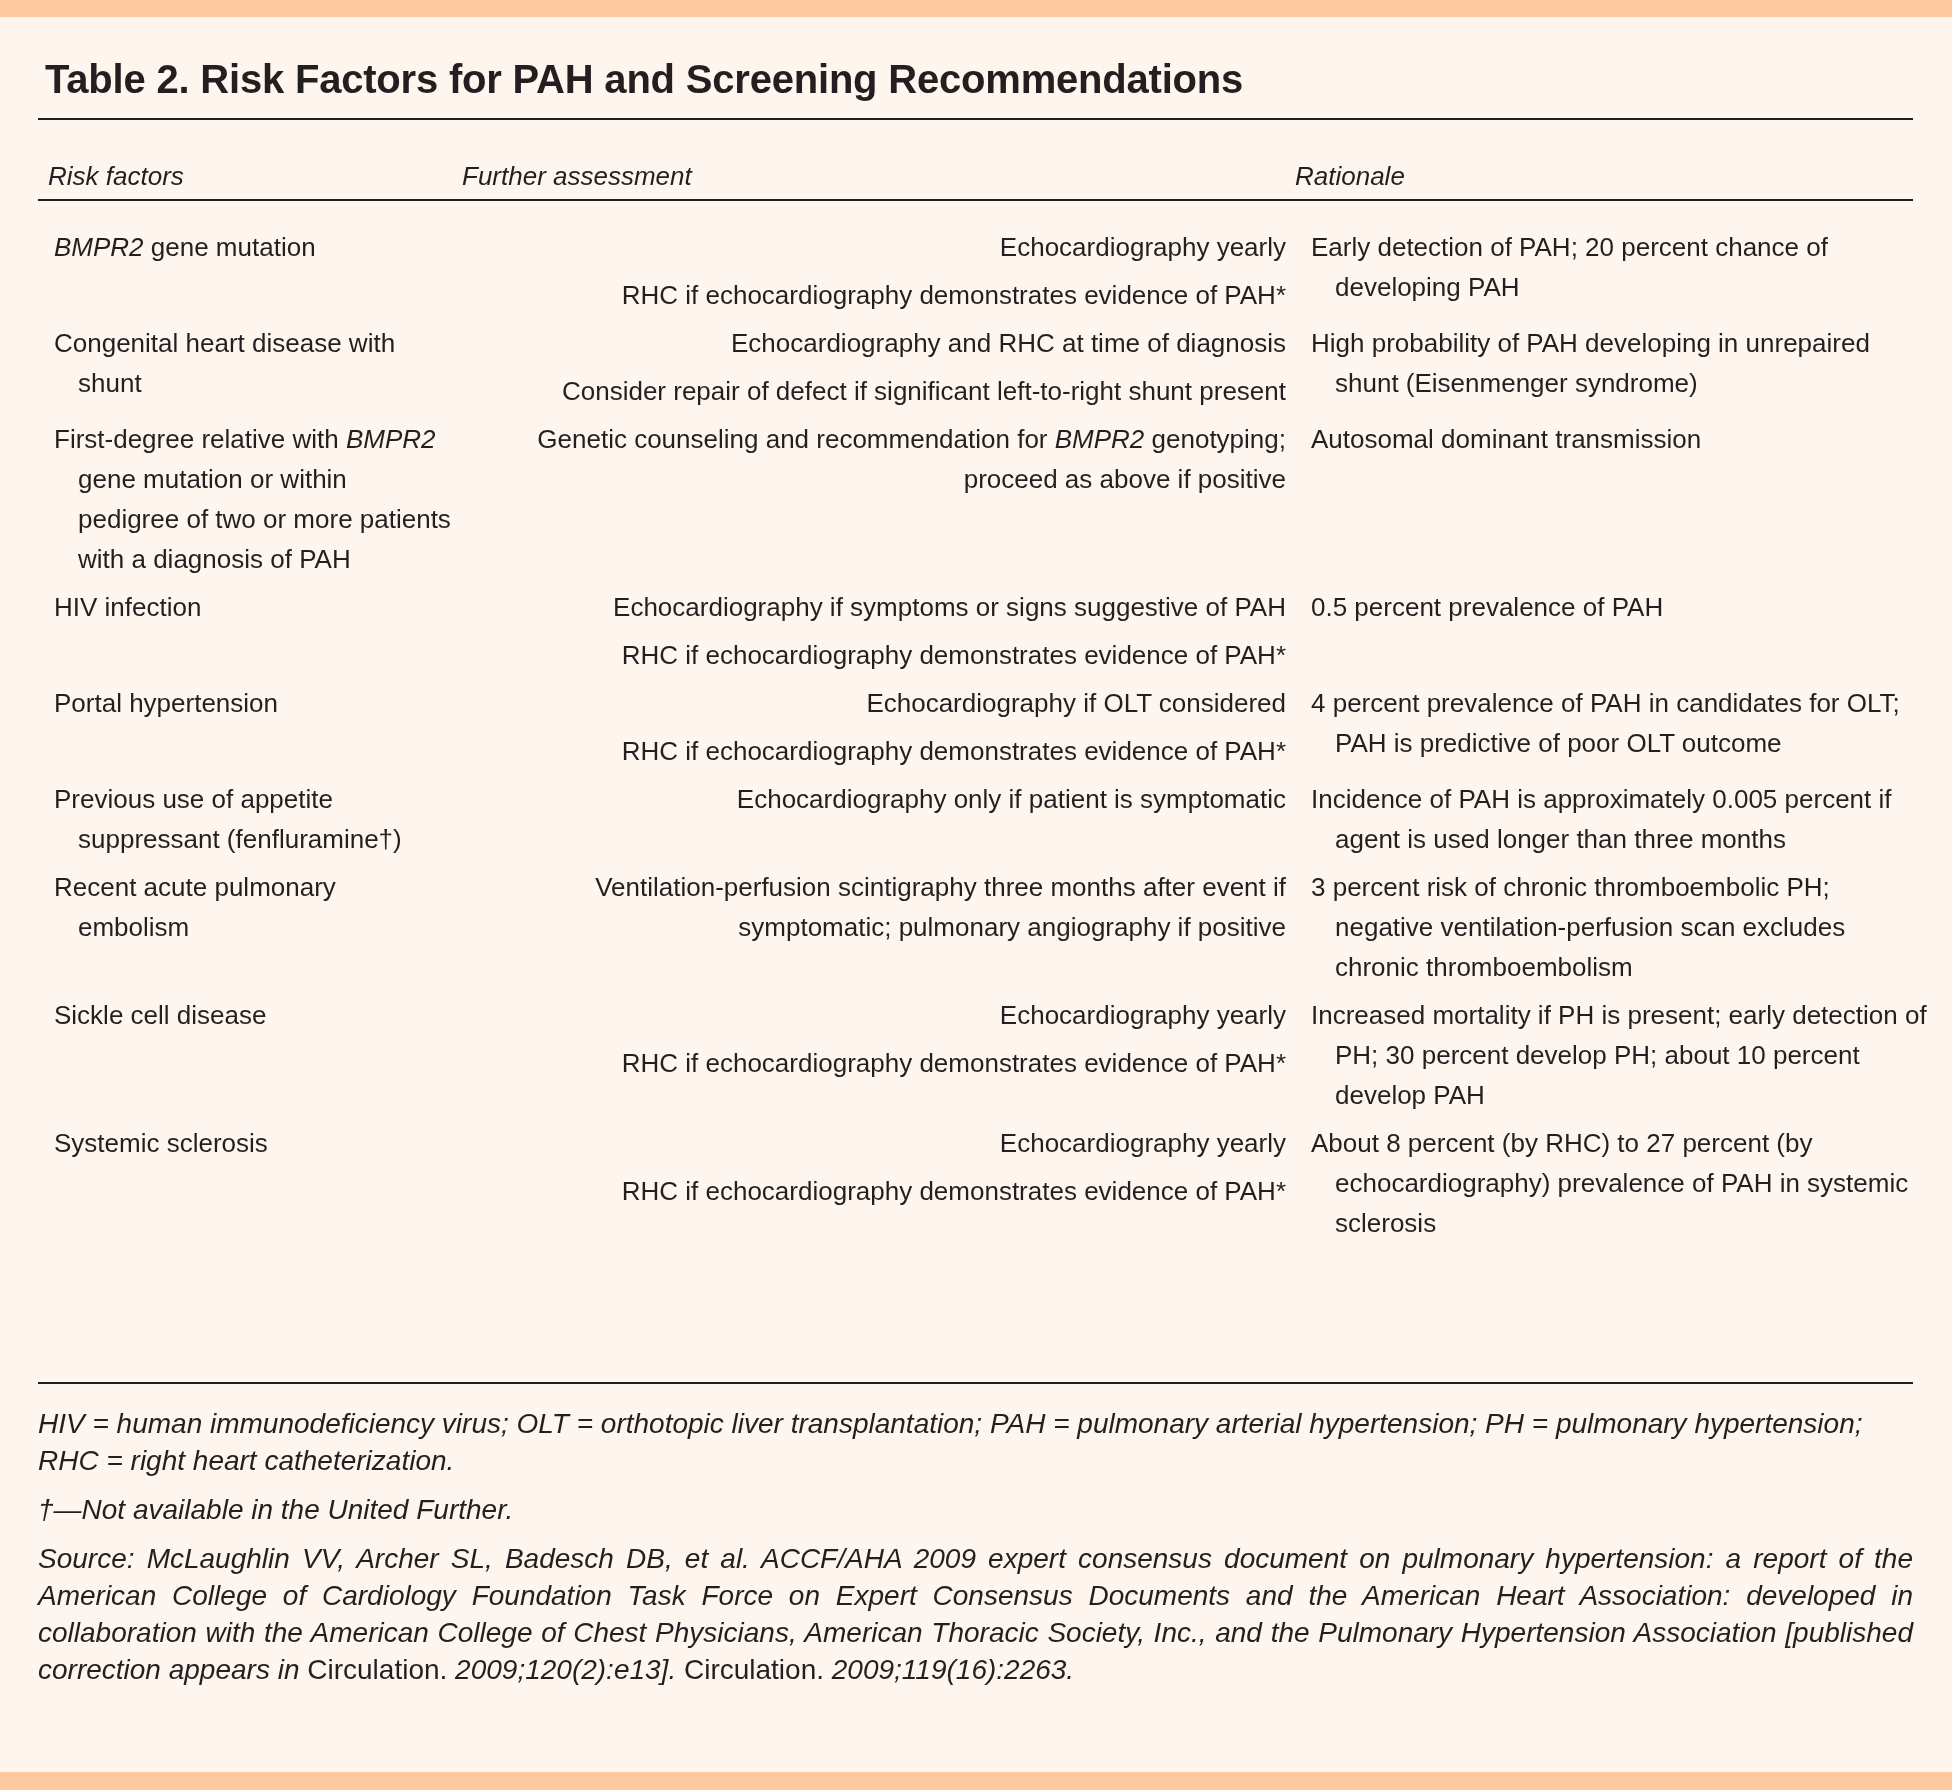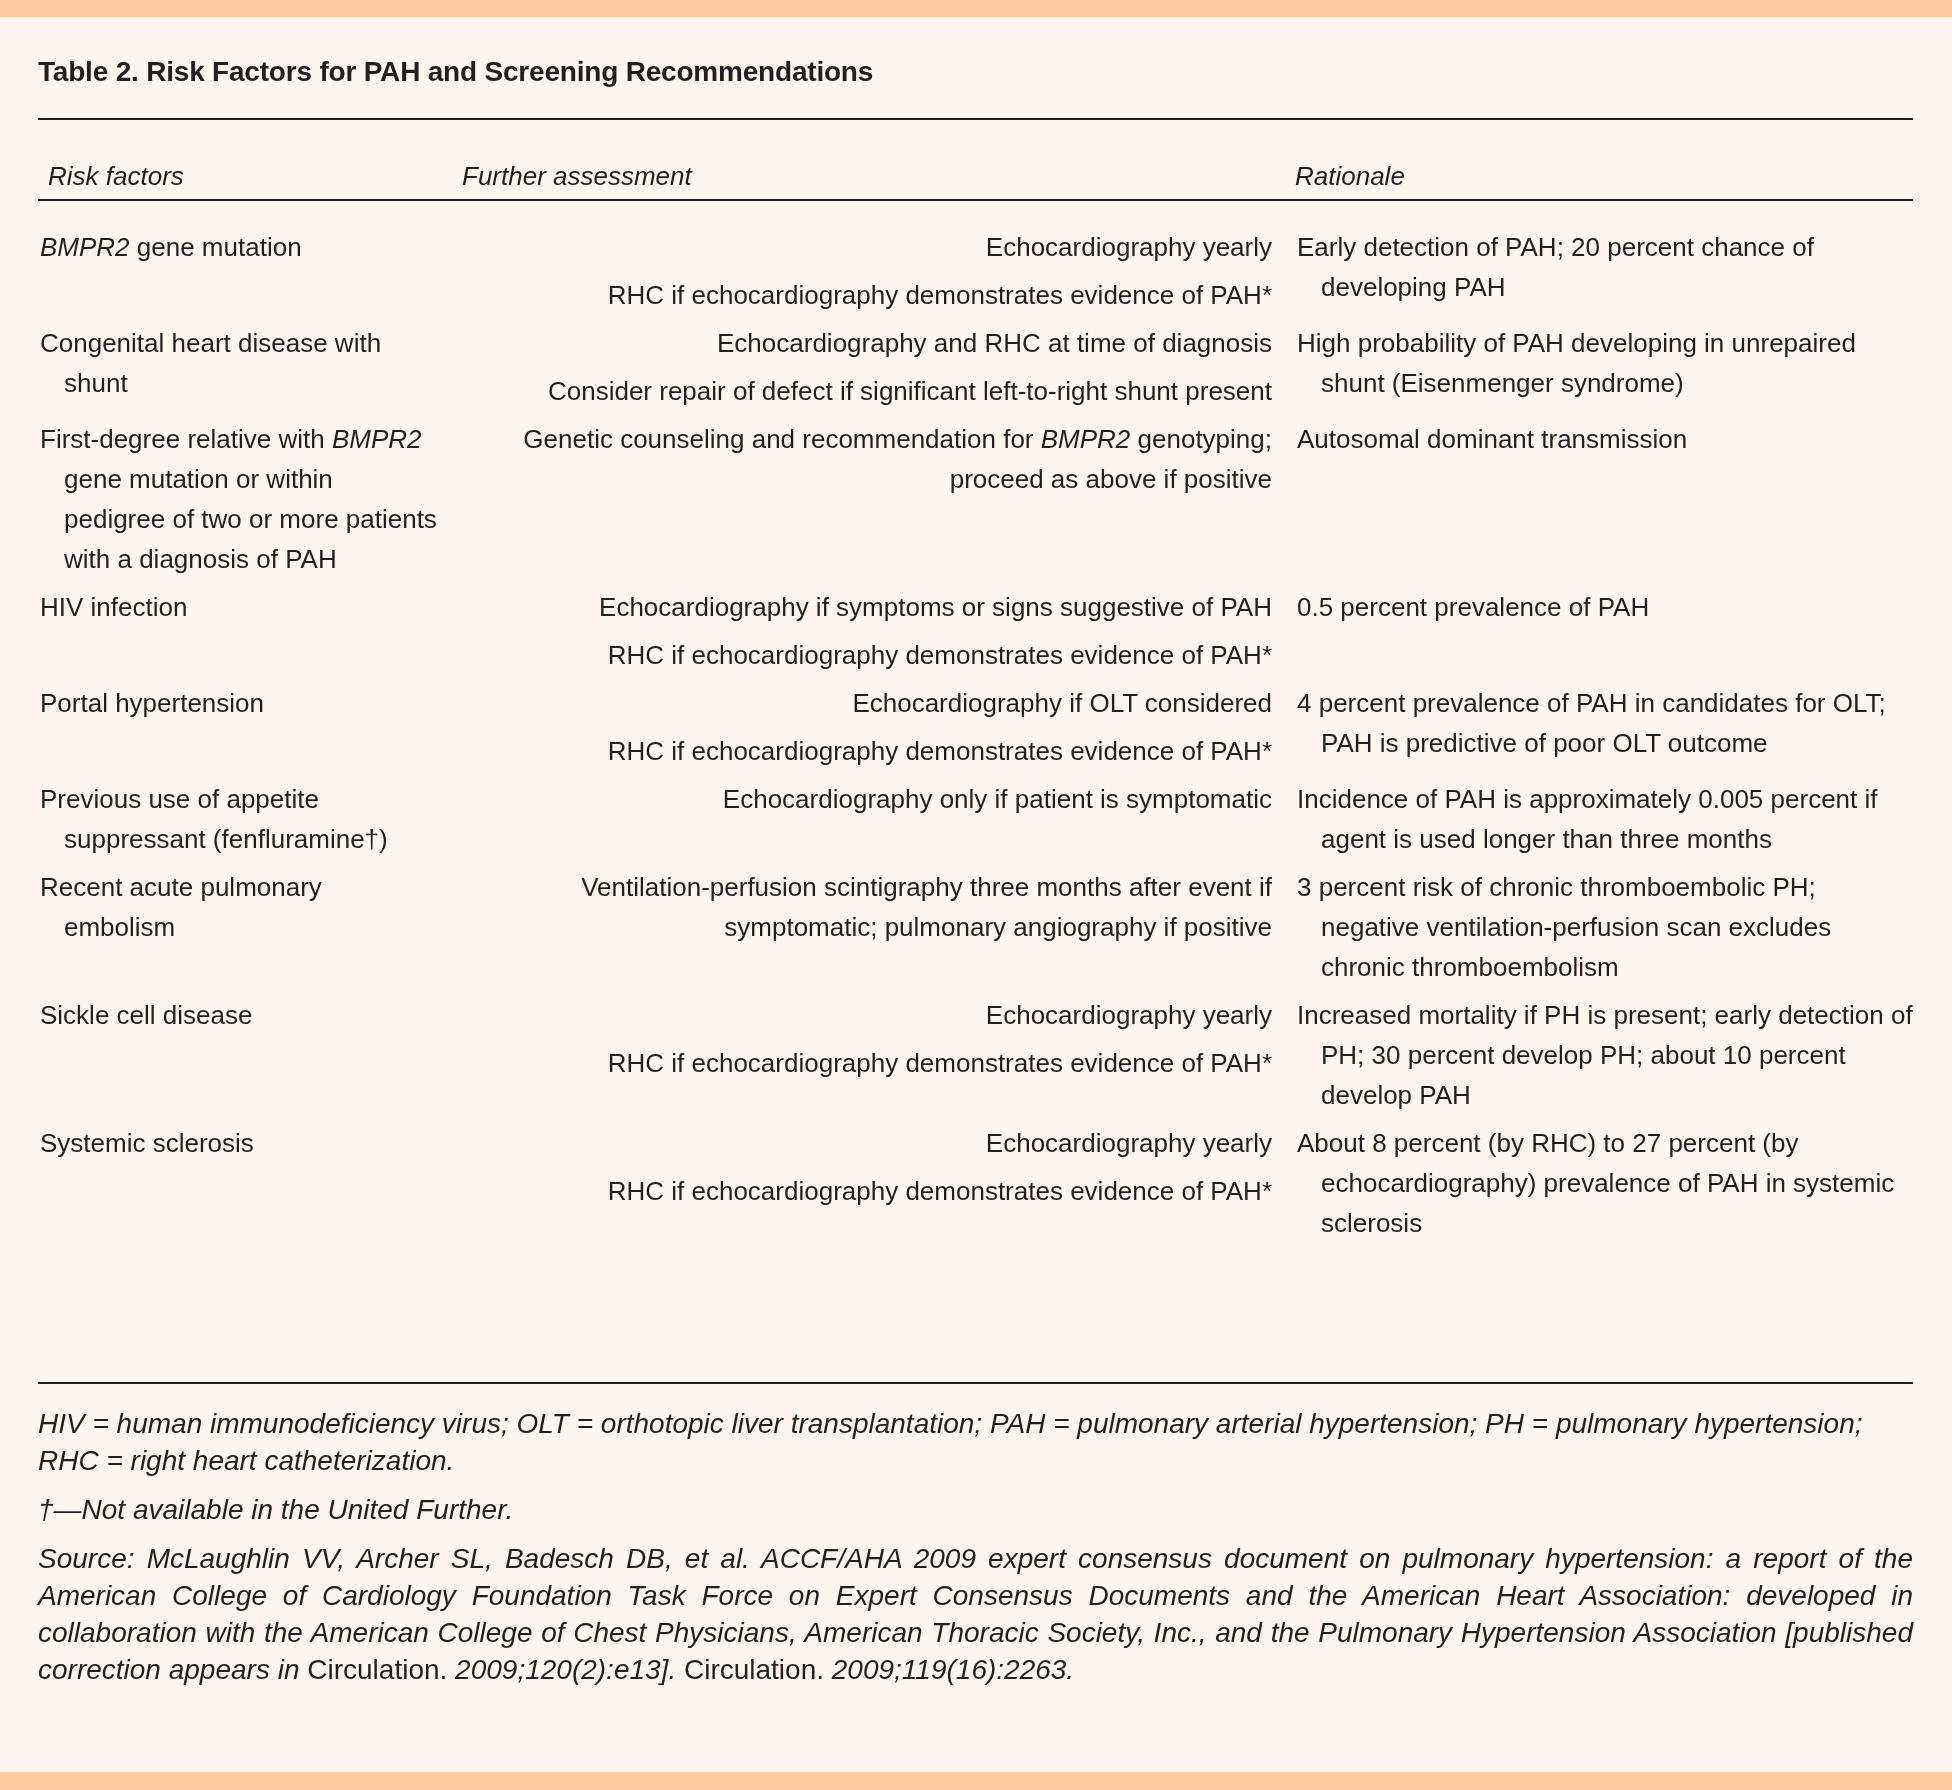--- a/index.html
+++ b/index.html
@@ -27,22 +27,22 @@
     .content {
       position: absolute;
       left: 38px;
       top: 0;
       width: 1875px;
     }
     .title {
       position: absolute;
       top: 50px;
       left: 0;
-      margin: 0;
-      font-size: 28px;
+      margin: 7px;
+      font-size: 40px;
       font-weight: bold;
       letter-spacing: -0.2px;
       line-height: 44px;
       white-space: nowrap;
     }
     .rule {
       position: absolute;
       left: 0;
       width: 1875px;
       height: 2px;
@@ -63,21 +63,21 @@
       line-height: 36px;
     }
     .thead span { position: absolute; top: 0; white-space: nowrap; }
     .c1 { left: 0; margin-left: 10px; }
     .c2 { left: 424px; }
     .c3 { left: 1257px; text-align: center; }
 
     .tbody {
       position: absolute;
       top: 227px;
-      left: 2px;
+      left: 16px;
       width: 1875px;
     }
     .row {
       position: relative;
       display: flex;
       font-size: 26px;
       line-height: 40px;
       padding-bottom: 8px;
     }
     .cell { flex: none; }

